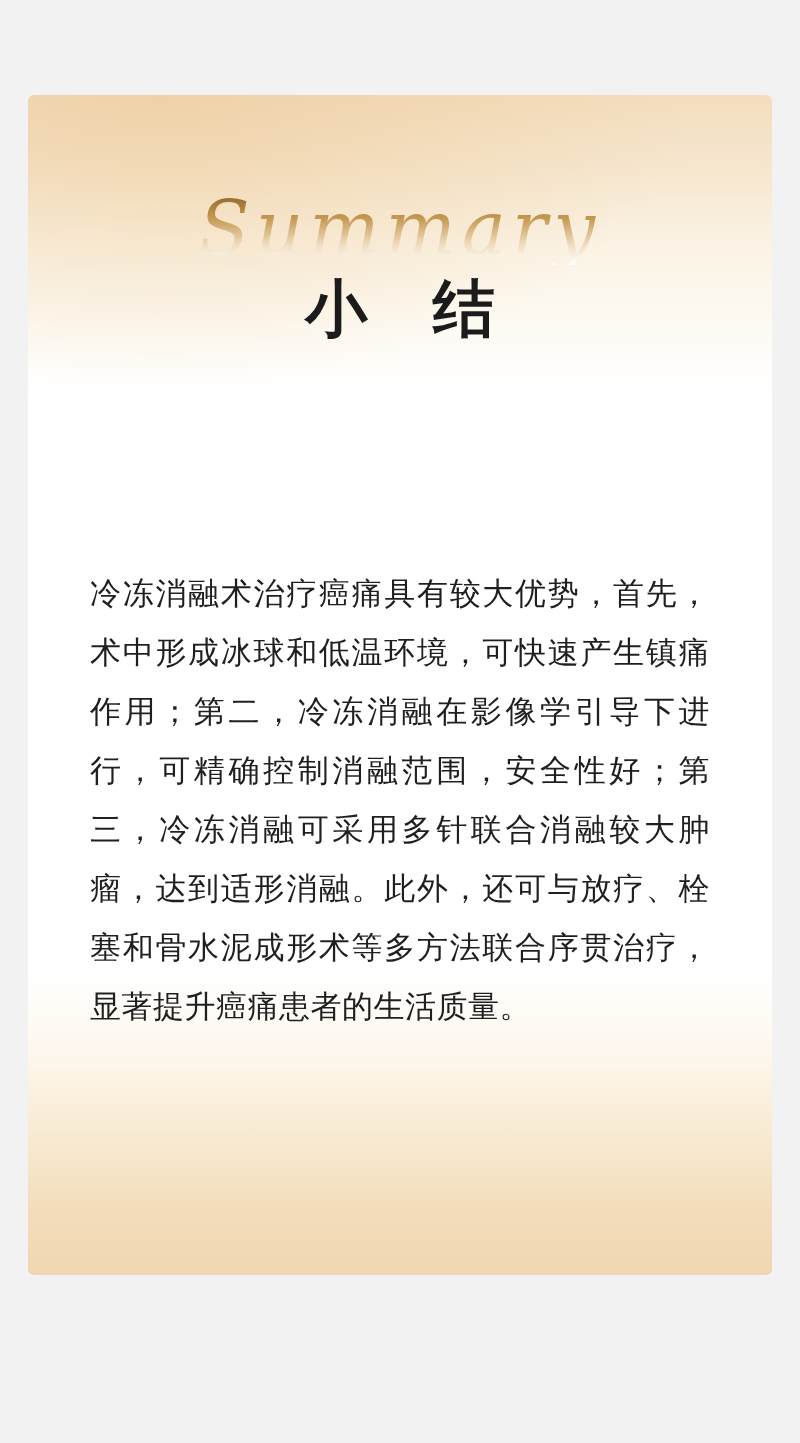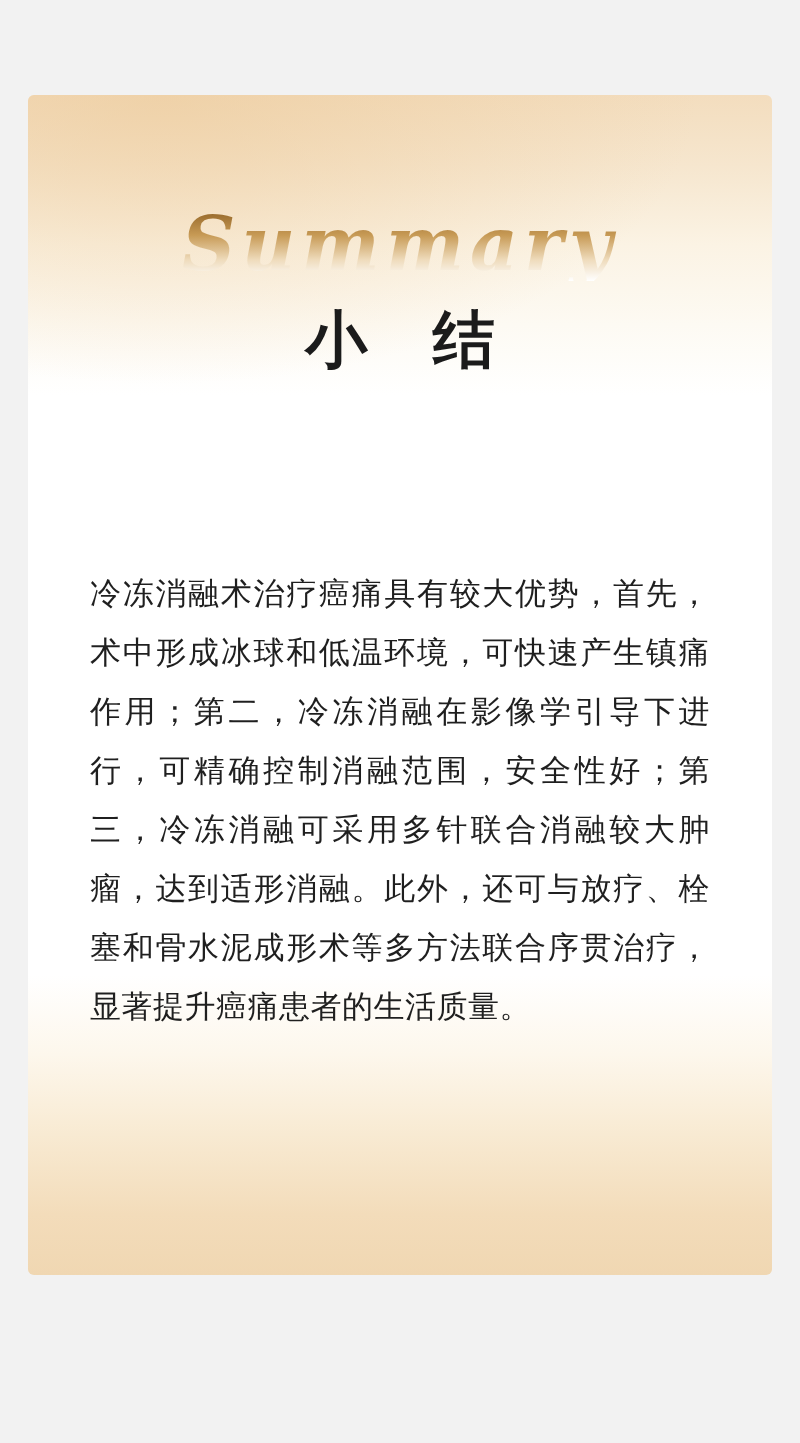--- a/index.html
+++ b/index.html
@@ -60,36 +60,36 @@
     position: absolute;
     left: 0;
     top: 96px;
     width: 100%;
     text-align: center;
   }
 
   .summary-script {
     font-family: "DejaVu Serif", "Liberation Serif", serif;
     font-style: italic;
-    font-weight: 700;
+    font-weight: 400;
     font-size: 74px;
     letter-spacing: 6px;
     line-height: 1;
     color: #b8873f;
     background: linear-gradient(to bottom, #8d5f22 0%, #c79a55 38%, #efdcbd 72%, #ffffff 100%);
     -webkit-background-clip: text;
     background-clip: text;
     -webkit-text-fill-color: transparent;
     color: transparent;
-    margin: 16px;
+    margin: 0;
     padding: 0;
   }
 
   .title-cn {
-    margin-top: 23px;
+    margin-top: 8px;
     font-family: "DejaVu Serif", "Liberation Serif", serif;
     font-weight: 700;
     font-size: 62px;
     letter-spacing: 22px;
     text-indent: 22px;
     color: #1b1b1b;
     line-height: 1.15;
   }
 
   .body-text {

